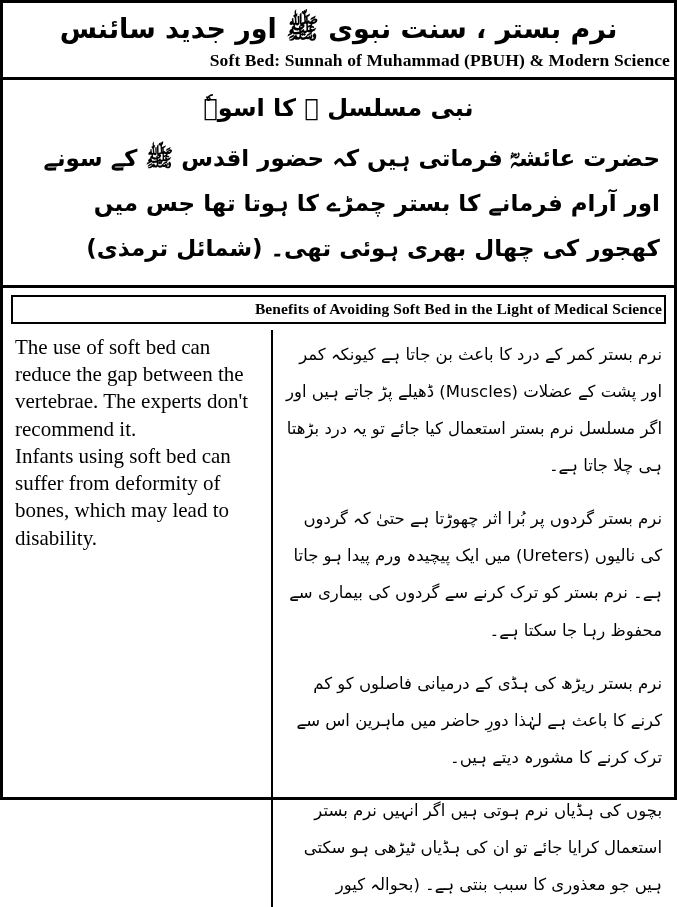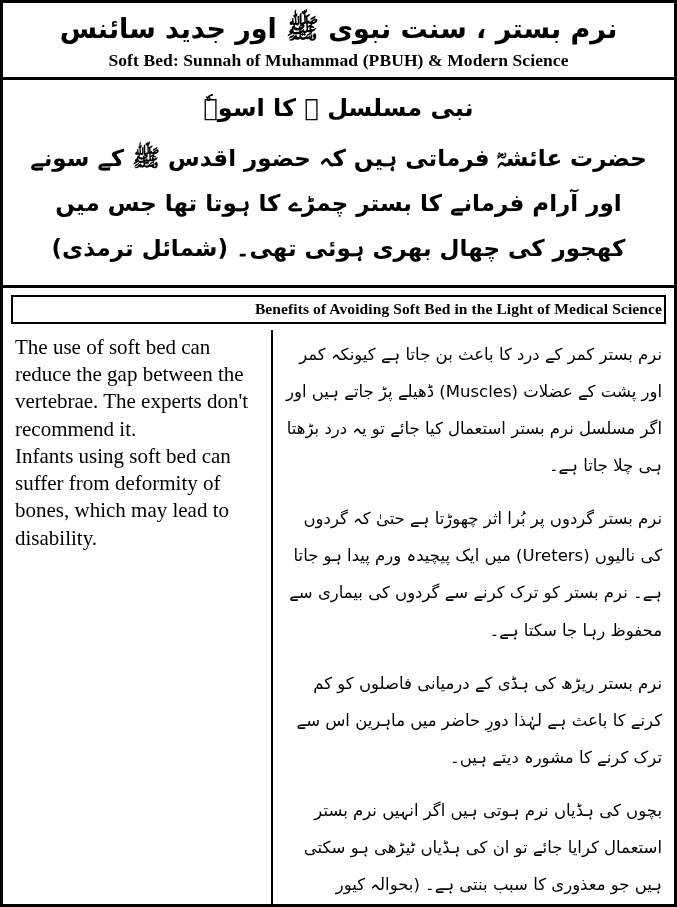--- a/index.html
+++ b/index.html
@@ -11,21 +11,21 @@
     height: 907px;
     background: #ffffff;
     font-family: "Liberation Serif", serif;
     color: #000000;
     overflow: hidden;
   }
 
   .page {
     box-sizing: border-box;
     width: 677px;
-    height: 907px;
+    height: 800px;
     border: 3px solid #000000;
     padding: 0;
     position: relative;
   }
 
   
   .header {
     box-sizing: border-box;
     width: 100%;
     border-bottom: 3px solid #000000;
@@ -42,20 +42,21 @@
     letter-spacing: 0px;
     margin-bottom: 2px;
     white-space: nowrap;
   }
   .header-eng {
     font-family: "Liberation Serif", serif;
     font-size: 17.5px;
     font-weight: bold;
     letter-spacing: 0.1px;
     margin-bottom: 2px;
+    text-align: right;
   }
 
   
   .hadith {
     box-sizing: border-box;
     width: 100%;
     border-bottom: 3px solid #000000;
     padding: 10px 14px 14px 14px;
     direction: rtl;
     text-align: center;
@@ -67,21 +68,21 @@
     font-weight: bold;
     line-height: 1.5;
     margin-bottom: 10px;
   }
   .hadith-body {
     font-family: "DejaVu Sans", sans-serif;
     direction: rtl;
     font-size: 23px;
     font-weight: bold;
     line-height: 1.95;
-    text-align: center;
+    text-align: right;
   }
 
   
   .banner-wrap {
     padding: 7px 8px 6px 8px;
   }
   .banner {
     box-sizing: border-box;
     border: 2px solid #000000;
     text-align: right;

